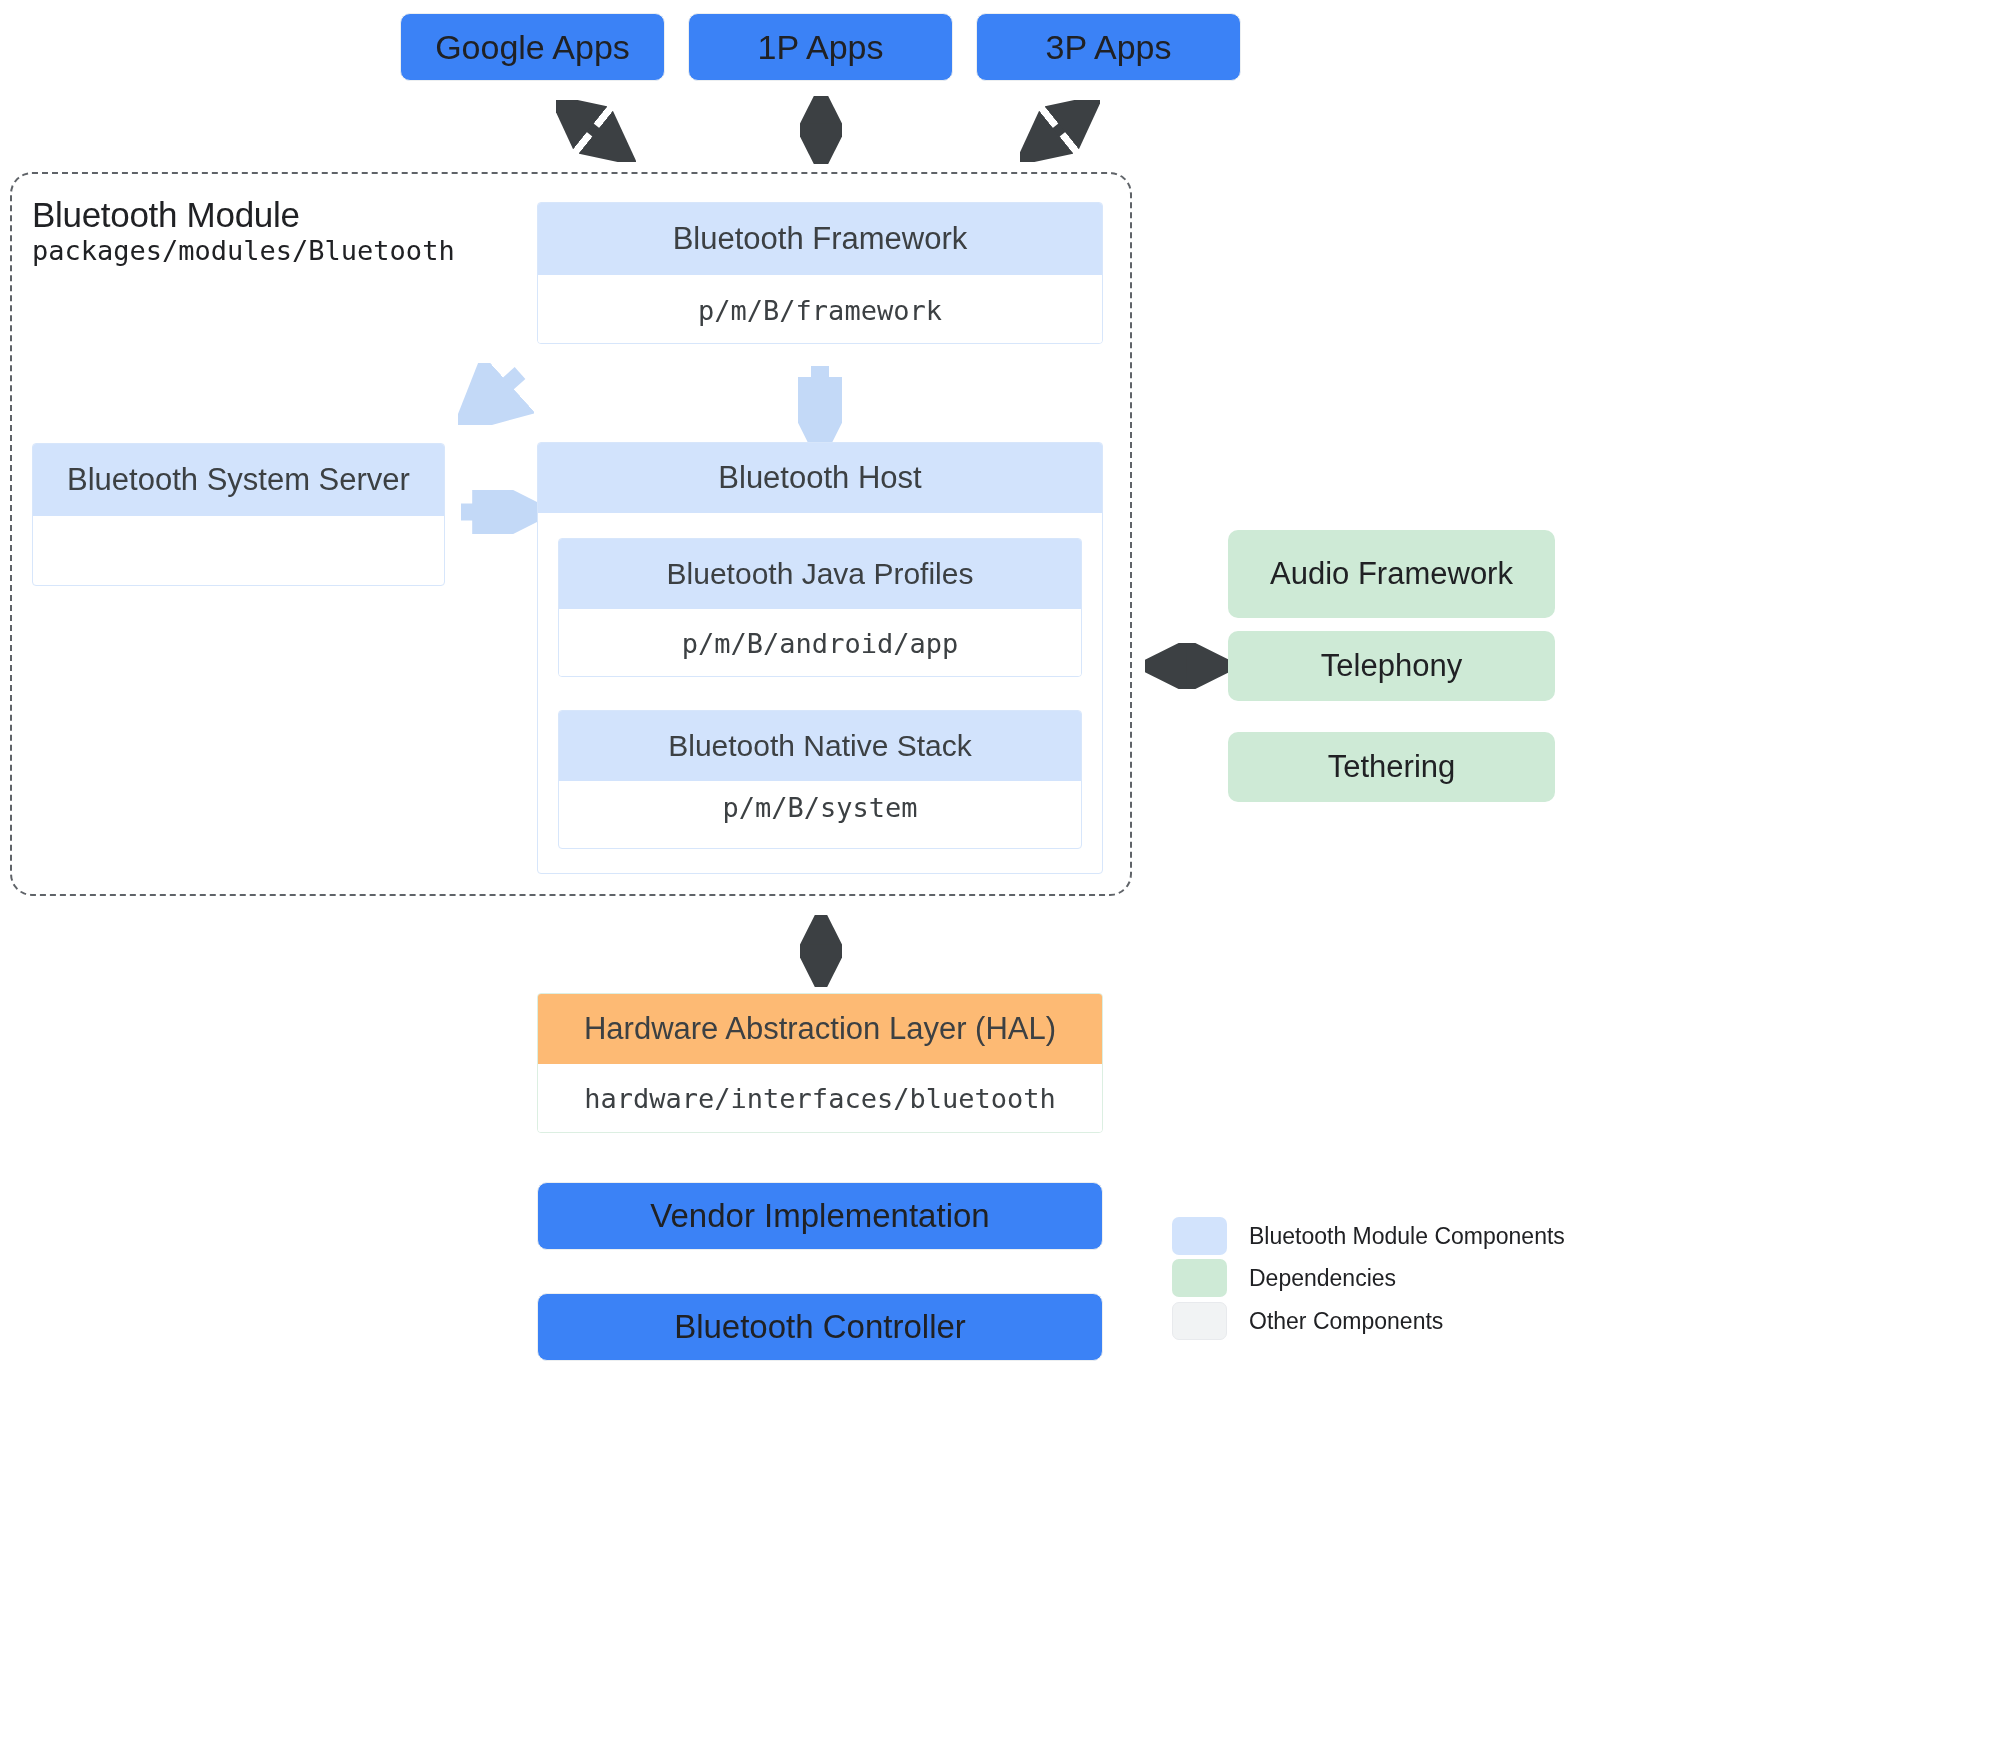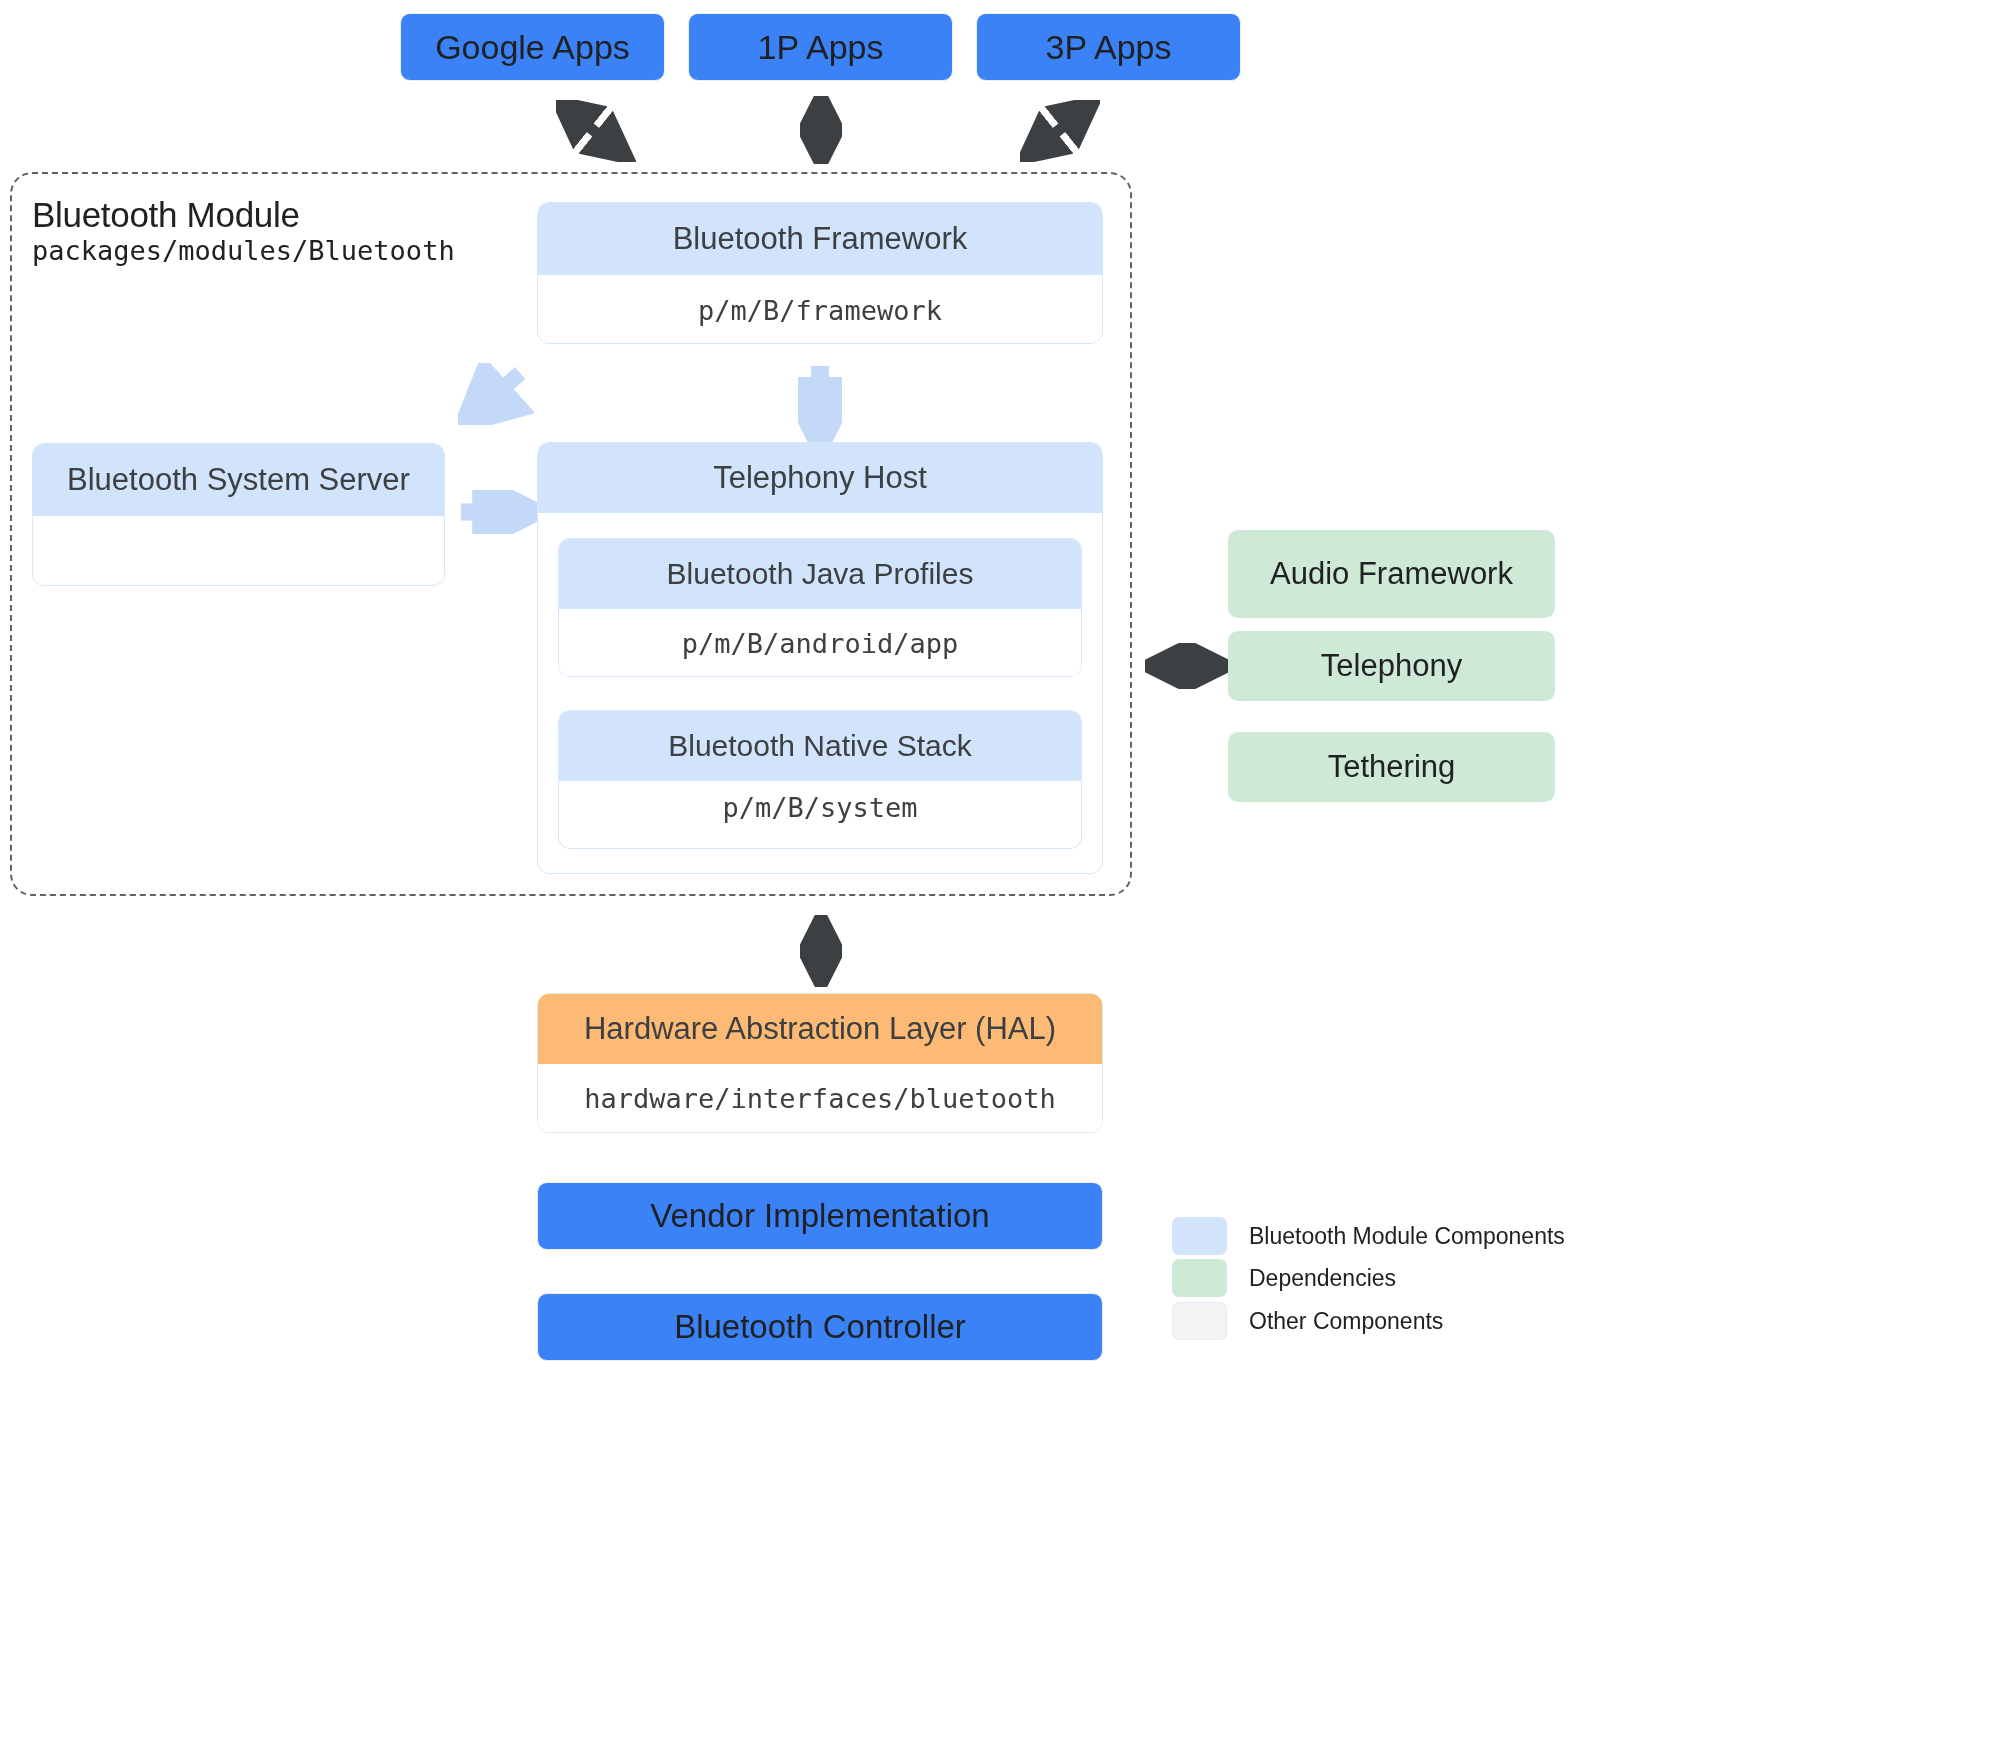--- a/index.html
+++ b/index.html
@@ -27,21 +27,21 @@
     color: #202124;
   }
   .green-box {
     background: #ceead6;
     color: #202124;
   }
 
   
   .card {
     position: absolute;
-    border-radius: 12px;
+    border-radius: 4px;
     overflow: hidden;
     background: #ffffff;
   }
   .card.blue { border: 1px solid #d7e6fb; }
   .card.green { border: 1px solid #dcefe2; }
   .card-head {
     display: flex; align-items: center; justify-content: center;
     text-align: center;
     color: #3c4043;
   }
@@ -147,21 +147,21 @@
 
   <div class="card blue" style="left:32px; top:443px; width:413px; height:143px;">
     <div class="card-head" style="height:72px; font-size:31px;">Bluetooth System Server</div>
   </div>
 
   <svg class="arrow" style="left:455px; top:490px;" width="84" height="44" viewBox="0 0 84 44">
     <line x1="6" y1="22" x2="58" y2="22" stroke="#c3d9f7" stroke-width="17" marker-end="url(#blArrow)"></line>
   </svg>
 
   <div class="card blue" id="host-card">
-    <div class="card-head">Telephony Host</div>
+    <div class="card-head">Bluetooth Host</div>
   </div>
 
   <div class="card blue" style="left:558px; top:538px; width:524px; height:139px;">
     <div class="card-head" style="height:70px; font-size:30px;">Bluetooth Java Profiles</div>
     <div class="card-body" style="height:68px; font-size:27px;">p/m/B/android/app</div>
   </div>
 
   <div class="card blue" style="left:558px; top:710px; width:524px; height:139px;">
     <div class="card-head" style="height:70px; font-size:30px;">Bluetooth Native Stack</div>
     <div class="card-body" style="height:52px; font-size:27px;">p/m/B/system</div>

